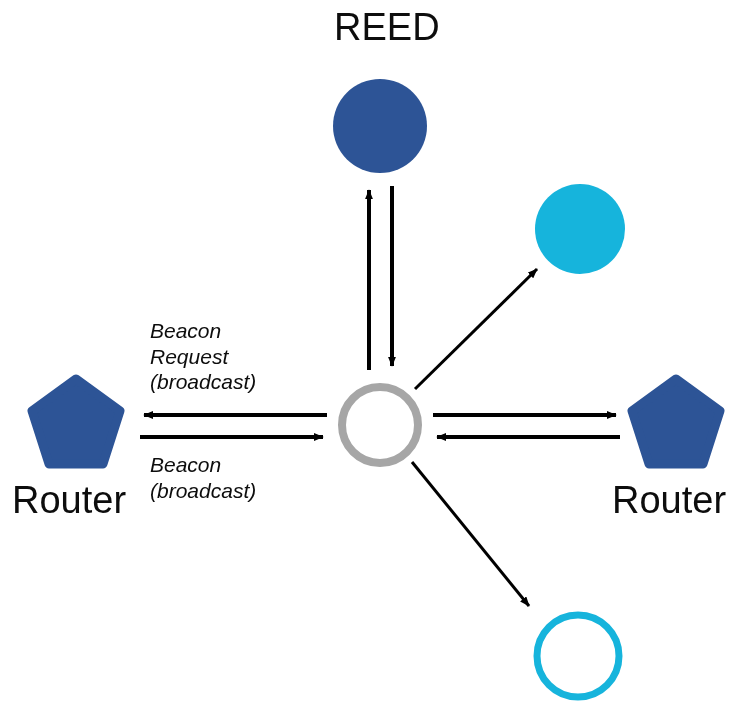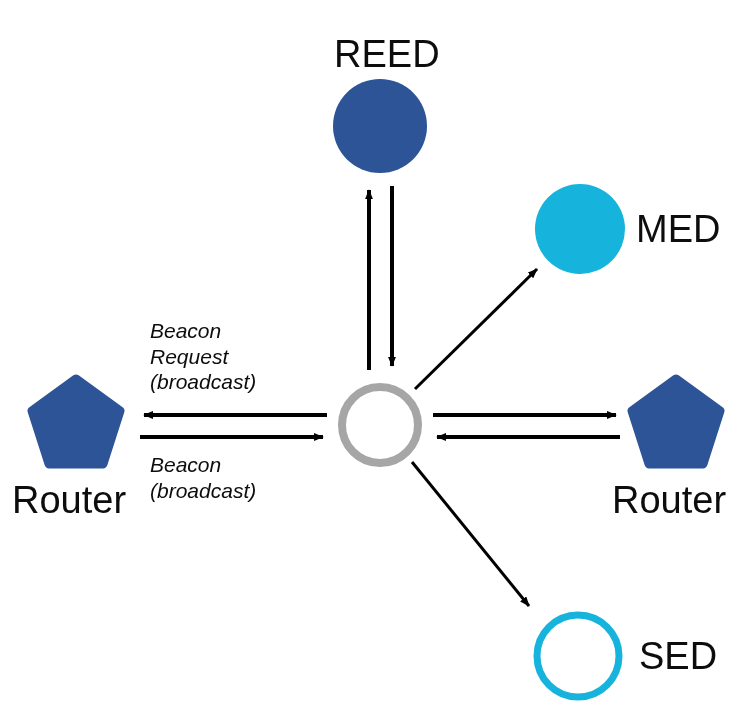--- a/index.html
+++ b/index.html
@@ -80,25 +80,23 @@
       <circle cx="578" cy="656" r="41" fill="#ffffff" stroke="#16B4DC" stroke-width="7"></circle>
 
       <circle cx="380" cy="425" r="38" fill="#ffffff" stroke="#A6A6A6" stroke-width="8"></circle>
 
       <path d="M 76 379 L 120 411 L 103 464 L 49 464 L 32 411 Z" fill="#2D5496" stroke="#2D5496" stroke-width="9" stroke-linejoin="round"></path>
 
       <path d="M 676 379 L 720 411 L 703 464 L 649 464 L 632 411 Z" fill="#2D5496" stroke="#2D5496" stroke-width="9" stroke-linejoin="round"></path>
     </g>
   </svg>
 
-  <div class="node-label" style="left:334px; top:35px;">REED</div>
+  <div class="node-label" style="left:334px; top:8px;">REED</div>
 
-  <div class="node-label" style="left:636px; top:210px;">MED</div>
 
-  <div class="node-label" style="left:639px; top:637px;">SED</div>
 
   <div class="node-label" style="left:12px; top:481px;">Router</div>
 
   <div class="node-label" style="left:612px; top:481px;">Router</div>
 
   <div class="edge-label" style="left:150px; top:318px; width:190px;">Beacon
 Request
 (broadcast)</div>
 
   <div class="edge-label" style="left:150px; top:452px; width:190px;">Beacon

